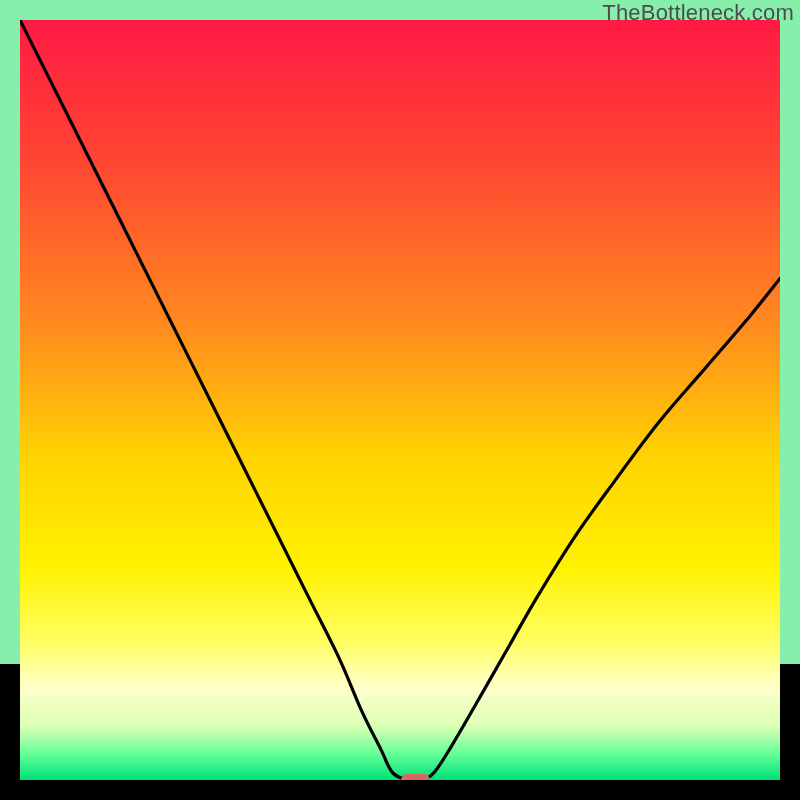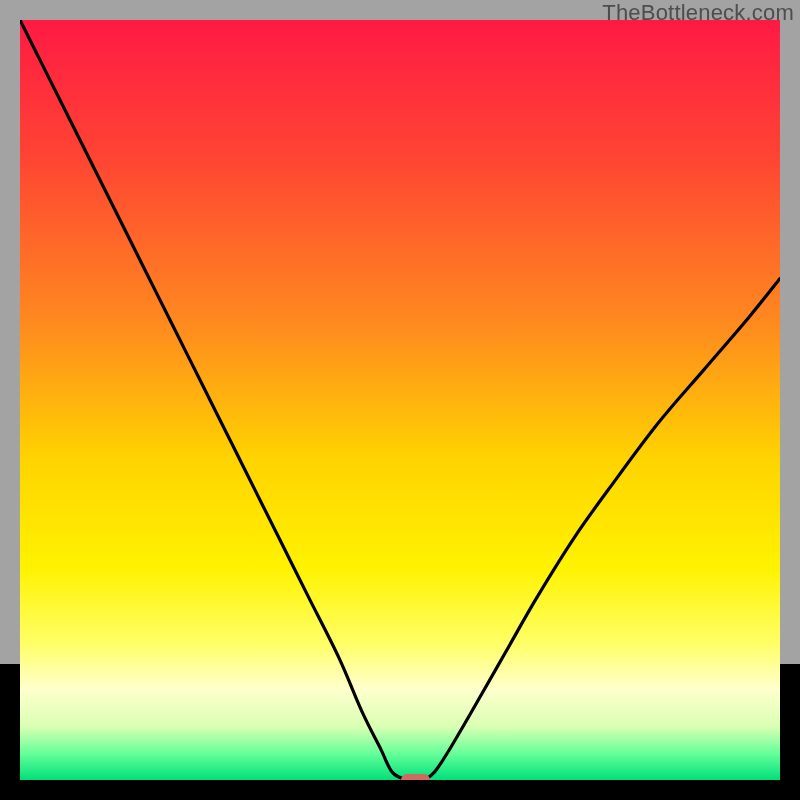--- a/index.html
+++ b/index.html
@@ -10,21 +10,21 @@
     background: #000;
     overflow: hidden;
     font-family: Arial, Helvetica, sans-serif;
   }
   .frame {
     position: absolute;
     left: 0;
     top: 0;
     width: 800px;
     height: 664px;
-    background: #a3a3a3;
+    background: #86efac;
     text-align: right;
   }
   .plot-area {
     position: absolute;
     left: 20px;
     top: 20px;
     width: 760px;
     height: 760px;
     overflow: hidden;
   }

